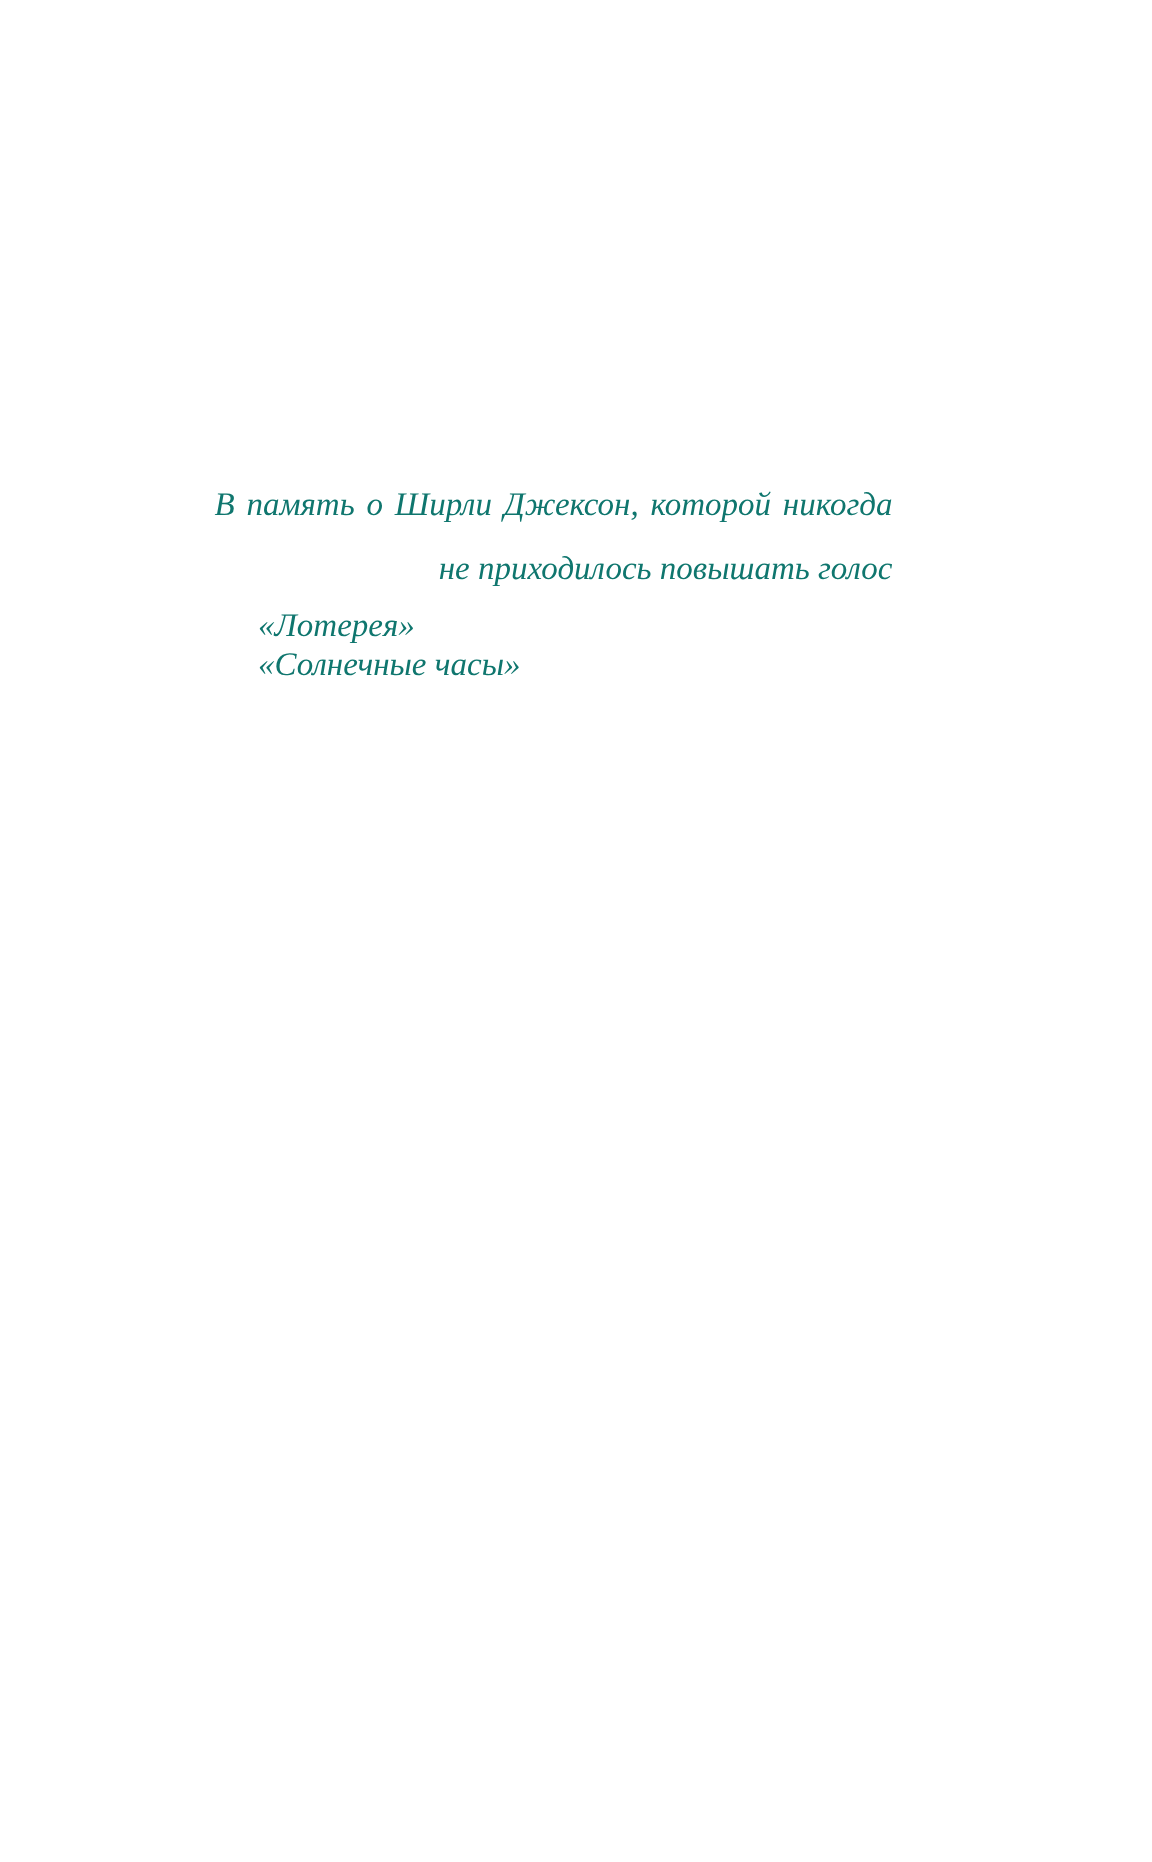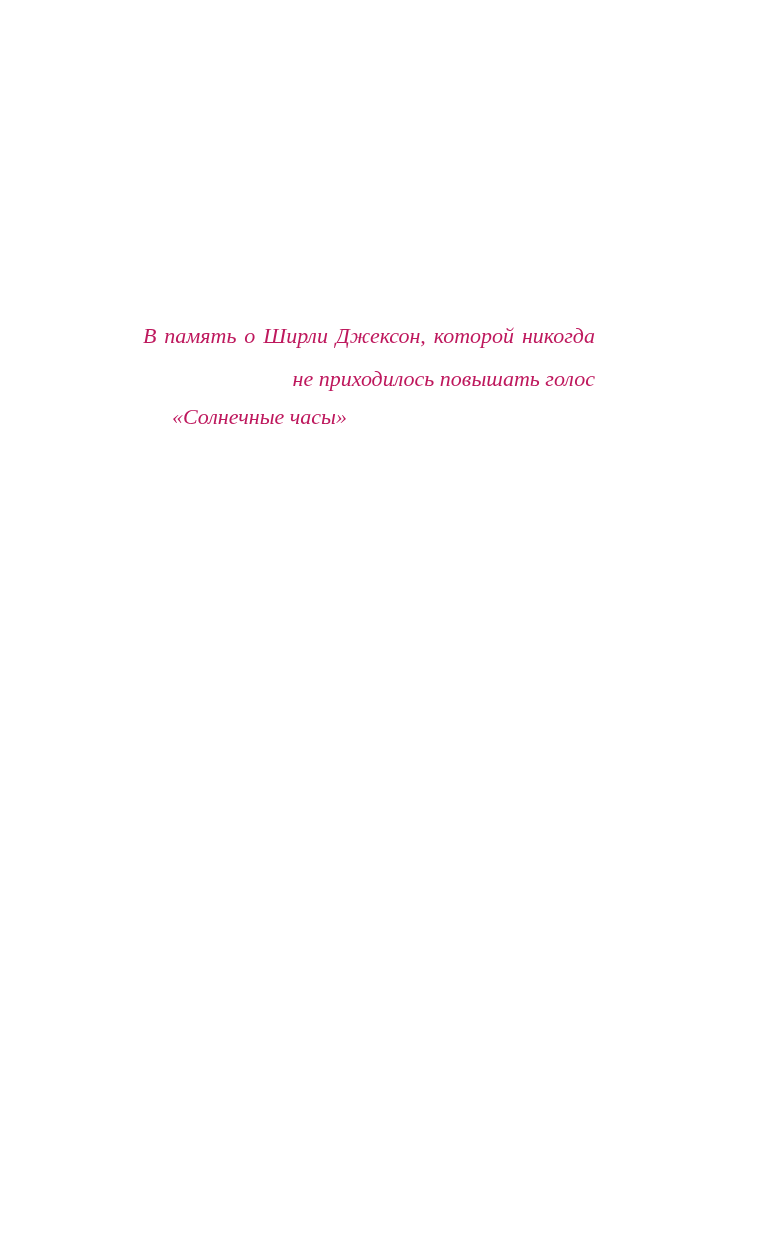--- a/index.html
+++ b/index.html
@@ -11,21 +11,21 @@
     overflow: hidden;
   }
 
   .page {
     position: relative;
     width: 768px;
     height: 1241px;
     background: #ffffff;
     font-family: "Liberation Serif", "DejaVu Serif", serif;
     font-style: italic;
-    color: #be185d;
+    color: #0f766e;
   }
 
   .dedication {
     position: absolute;
     left: 143px;
     top: 322px;
     width: 452px;
     font-size: 22px;
     line-height: 27px;
   }
@@ -57,16 +57,17 @@
 <body>
 
 <div class="page">
 
   <div class="dedication">
     <div class="line-justified">В память о Ширли Джексон, которой никогда</div>
     <div class="line-last">не приходилось повышать голос</div>
   </div>
 
   <div class="book-titles">
+    <div class="book-title">«Лотерея»</div>
     <div class="book-title">«Солнечные часы»</div>
   </div>
 
 </div>
 
 </body></html>

